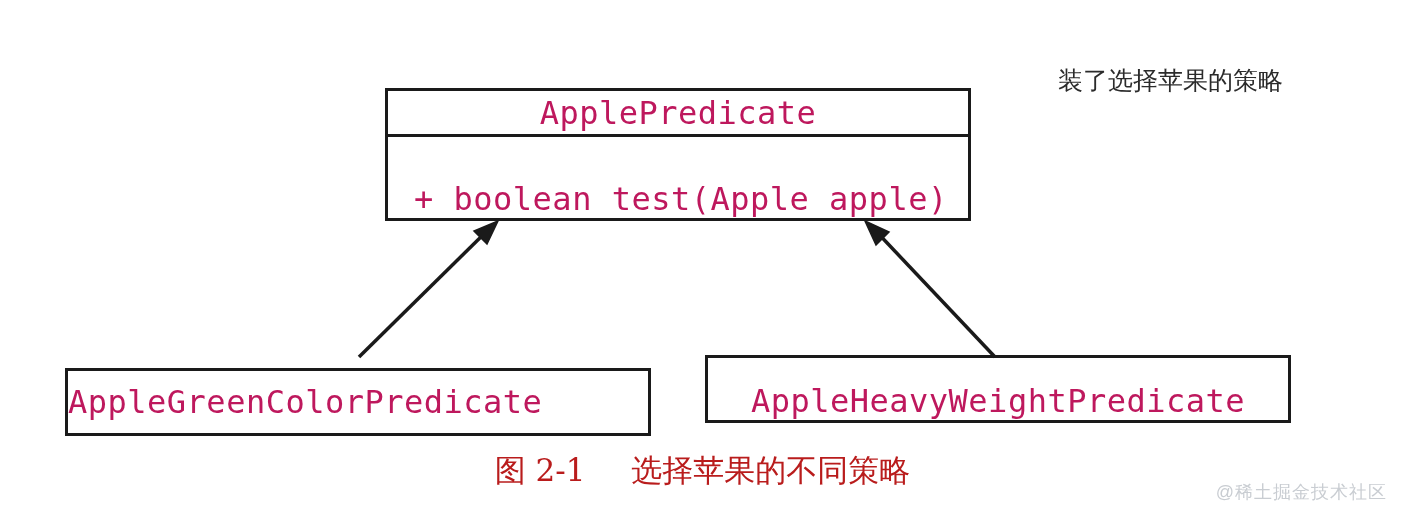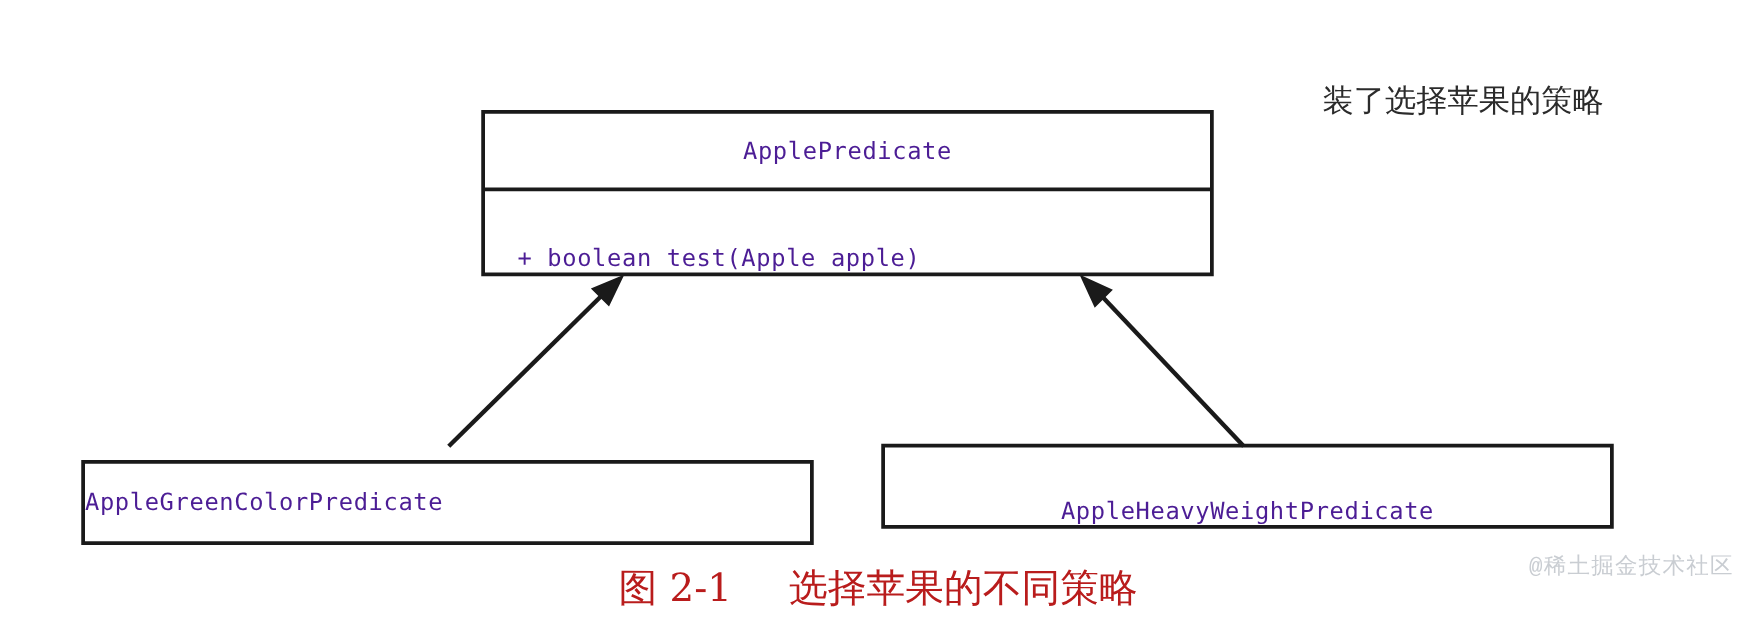--- a/index.html
+++ b/index.html
@@ -44,22 +44,22 @@
     border-bottom: 3px solid #1a1a1a;
   }
   #super-ops-compartment {
     flex: 1;
     justify-content: flex-start;
     padding-left: 26px;
     margin-top: 43px;
   }
   .uml-text {
     font-family: "DejaVu Sans Mono", "Liberation Mono", monospace;
-    font-size: 19px;
-    color: #4c1d95;
+    font-size: 32px;
+    color: #be185d;
     letter-spacing: 0.5px;
   }
 
   #sub-left-box {
     left: 65px;
     top: 368px;
     width: 586px;
     height: 68px;
     display: flex;
     align-items: center;
@@ -109,22 +109,22 @@
     font-family: "DejaVu Serif", "Liberation Serif", serif;
     font-size: 31px;
     color: #b91c1c;
   }
   #figure-caption .cap-gap { display: inline-block; width: 26px; }
 
   
   #watermark {
     position: absolute;
     right: 18px;
-    top: 440px;
-    font-family: Liberation Mono, monospace;
+    top: 480px;
+    font-family: Liberation Sans, sans-serif;
     font-size: 18px;
     color: #c9cdd2;
     letter-spacing: 1px;
     white-space: nowrap;
   }
 </style>
 </head>
 <body>
 
 <div id="canvas">

